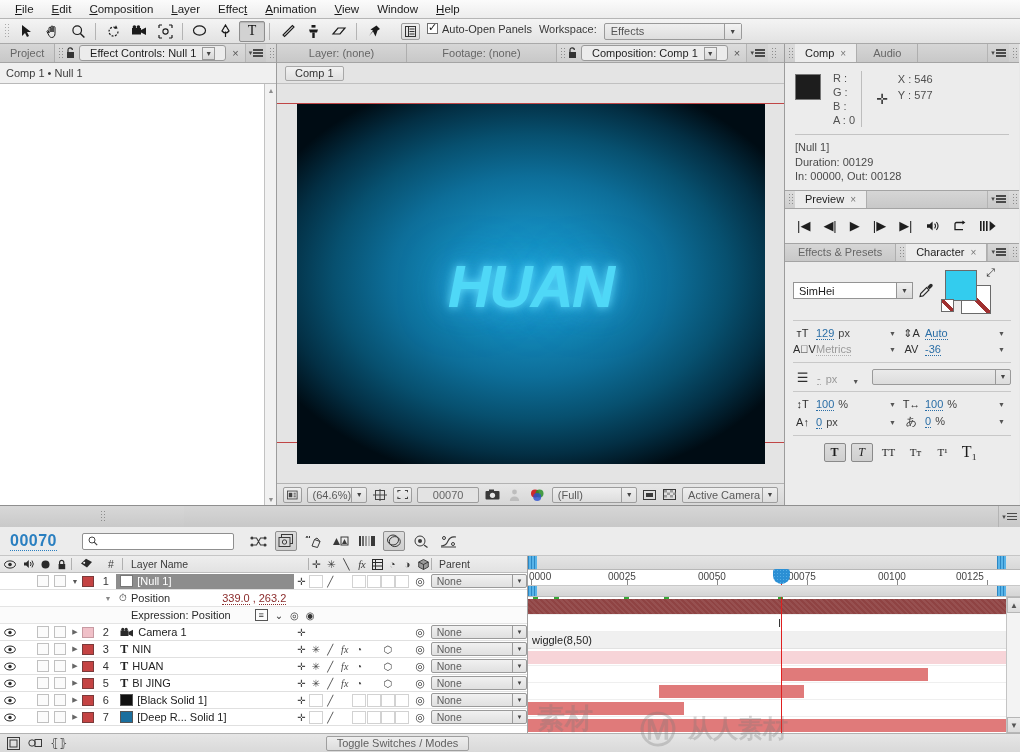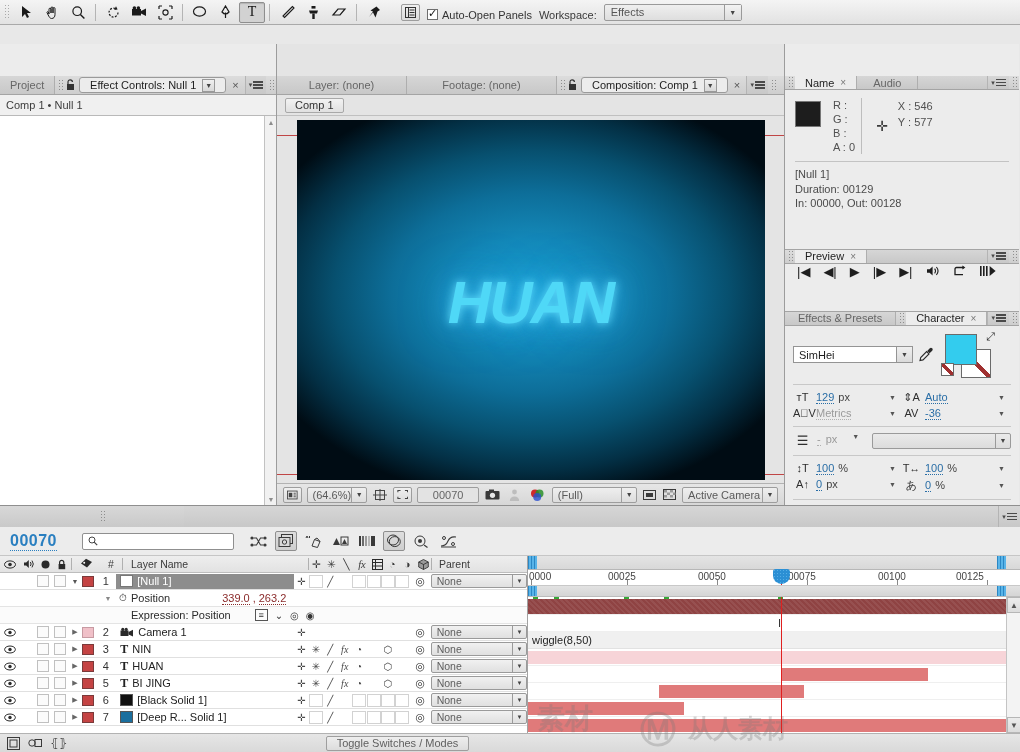--- a/index.html
+++ b/index.html
@@ -27,21 +27,21 @@
     border-bottom:1px solid #a9a9a9; display:flex; align-items:center;
     padding-left:4px; position:relative;
   }
   .grip { width:6px; height:16px; margin-right:3px;
     background-image:radial-gradient(#999 35%, transparent 36%);
     background-size:3px 3px; opacity:.8; }
   .tool { width:26px; height:21px; display:flex; align-items:center; justify-content:center;
     cursor:default; border:1px solid transparent; border-radius:2px; }
   .tool.active { background:#d2d2d2; border:1px solid #8e8e8e; box-shadow:inset 0 1px 1px rgba(0,0,0,.15); }
   .tsep { width:1px; height:17px; background:#b4b4b4; margin:0 4px; }
-  .tb-right { display:flex; align-items:flex-end; margin-left:14px; gap:7px; }
+  .tb-right { display:flex; align-items:flex-start; margin-left:14px; gap:7px; }
   .chk { display:flex; align-items:center; gap:4px; font-size:11px; color:#333; }
   .chkbox { width:11px; height:11px; border:1px solid #6e6e6e; background:#fff;
             position:relative; }
   .chkbox::after { content:"✓"; position:absolute; left:0px; top:-3px; font-size:11px; color:#111; }
   .ws-label { font-size:11px; color:#3a3a3a; }
   .ws-select {
     width:138px; height:17px; background:linear-gradient(#efefef,#dedede);
     border:1px solid #9a9a9a; border-radius:2px; display:flex; align-items:center;
     padding-left:6px; font-size:11px; color:#555; position:relative;
   }
@@ -51,21 +51,21 @@
     display:flex; align-items:center; justify-content:center;
   }
   .search-help {
     width:258px; height:17px; background:#fff; border:1px solid #8f8f8f; border-radius:2px;
     display:flex; align-items:center; padding-left:5px; gap:5px; font-size:11px; color:#444;
   }
 
   
   .panel-tabs {
     height:19px; background:linear-gradient(#dcdcdc,#cecece);
-    border-bottom:1px solid #a4a4a4; display:flex; align-items:stretch;margin-top:32px;
+    border-bottom:1px solid #a4a4a4; display:flex; align-items:stretch;
   }
   .ptab {
     display:flex; align-items:center; padding:0 10px; font-size:11px; color:#666;
     background:linear-gradient(#d6d6d6,#c8c8c8); border-right:1px solid #aeaeae;
     cursor:default; white-space:nowrap;
   }
   .ptab.active { background:#ececec; color:#1d1d1d; }
   .ptab .xc { margin-left:6px; font-size:10px; color:#777; }
   .ptab .dd { margin-left:6px; width:13px; height:13px; border:1px solid #999;
     background:linear-gradient(#f0f0f0,#d8d8d8); display:flex; align-items:center; justify-content:center; }
@@ -170,21 +170,21 @@
   .stroke-sq { position:absolute; left:20px; top:17px; width:30px; height:29px;
      border:1px solid #6a6a6a; background:#fff;
      background-image:linear-gradient(45deg, transparent 44%, #a03030 44%, #a03030 56%, transparent 56%); }
   .nofill { position:absolute; left:0px; top:31px; width:13px; height:13px;
      border:1px solid #6a6a6a; background:#fff;
      background-image:linear-gradient(45deg, transparent 40%, #a03030 40%, #a03030 60%, transparent 60%); }
   .swapicon { position:absolute; right:-2px; top:-2px; font-size:11px; color:#333; }
   .bw-swatch { width:30px; height:20px; border:1px solid #6a6a6a;
                background:linear-gradient(#111 0 50%, #fff 50% 100%); }
   .cdiv { height:1px; background:#c8c8c8; margin:6px 0 6px 0; }
-  .crow2 { display:flex; align-items:flex-start; margin-bottom:3px; }
+  .crow2 { display:flex; align-items:flex-end; margin-bottom:3px; }
   .cfield { display:flex; align-items:center; width:50%; gap:4px; }
   .cicon { width:19px; text-align:center; font-size:11px; color:#2e2e2e; }
   .cval { font-size:11px; color:#2a6ea6; border-bottom:1px dotted #2a6ea6; cursor:default; }
   .cunit { font-size:11px; color:#444; }
   .cgray { font-size:11px; color:#9a9a9a; border-bottom:1px dotted #b0b0b0; }
   .carrow { margin-left:auto; margin-right:6px; font-size:7px; color:#555; }
   .para-sel { flex:1; height:16px; background:linear-gradient(#eaeaea,#dcdcdc);
      border:1px solid #9a9a9a; border-radius:2px; position:relative; }
   .para-sel .ab { position:absolute; right:0; top:0; bottom:0; width:15px;
      border-left:1px solid #9a9a9a; display:flex; align-items:center; justify-content:center; }
@@ -285,20 +285,31 @@
      display:flex; align-items:center; }
   .wm { position:absolute; font-family:"DejaVu Sans", sans-serif; color:rgba(120,120,120,.30);
         font-weight:bold; pointer-events:none; }
   svg { display:block; }
 </style>
 </head>
 <body>
 
 <div class="app">
 
+  <div class="menubar">
+    <div class="menu-item"><u>F</u><span>ile</span></div>
+    <div class="menu-item"><u>E</u>dit</div>
+    <div class="menu-item"><u>C</u>omposition</div>
+    <div class="menu-item"><u>L</u>ayer</div>
+    <div class="menu-item">Effec<u>t</u></div>
+    <div class="menu-item"><u>A</u>nimation</div>
+    <div class="menu-item"><u>V</u>iew</div>
+    <div class="menu-item">Window</div>
+    <div class="menu-item"><u>H</u>elp</div>
+  </div>
 
   <div class="toolbar">
     <div class="grip"></div>
     <div class="tool">
       <svg width="13" height="14" viewBox="0 0 13 14">
           <path d="M2 1 L2 12 L5 9 L7 13 L9 12 L7 8 L11 8 Z" fill="#1b1b1b"></path>
         </svg>
     </div>
     <div class="tool">
       <svg width="15" height="15" viewBox="0 0 15 15">
@@ -556,21 +567,21 @@
           <span class="ab" style="font-size:7px;color:#444;">▼</span>
         </div>
       </div>
     </div>
 
     <div class="right-panel">
 
       <div class="panel-tabs">
         <span class="ptab-grip"></span>
         <div class="ptab active">
-          <span>Name</span>
+          <span>Comp</span>
           <span class="xc">×</span>
         </div>
         <div class="ptab" style="padding:0 16px;">
           <span>Audio</span>
         </div>
         <div class="ptab-spacer"></div>
         <div class="pmenu">
           <span style="font-size:7px;color:#4a4a4a;margin-right:1px;">▾</span>
           <span class="hamb">
               <i></i>

